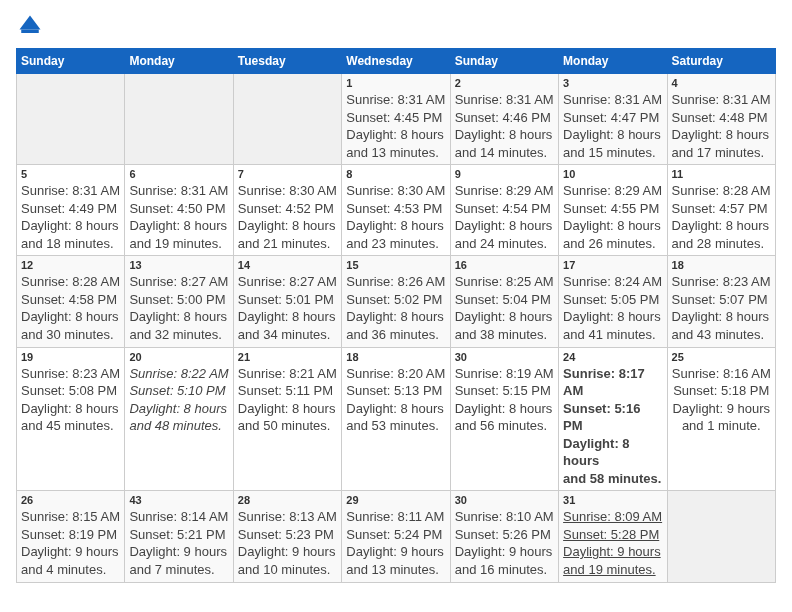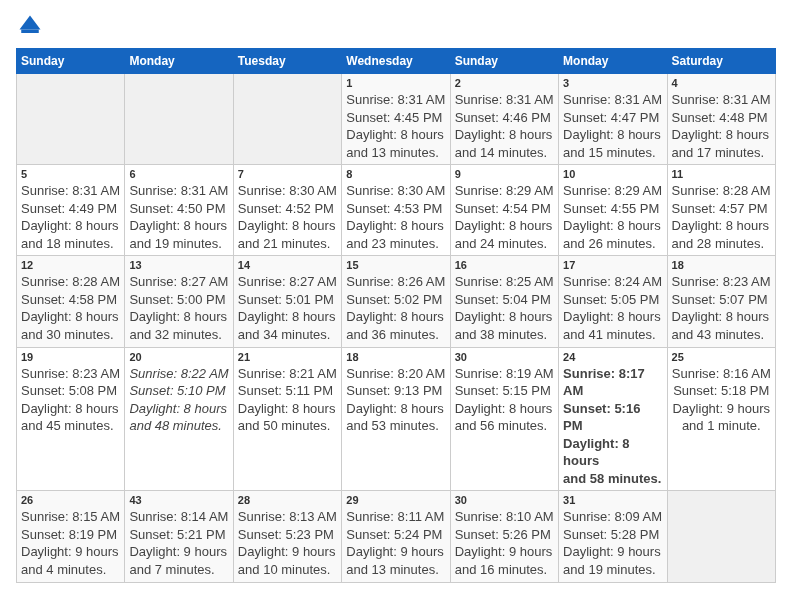--- a/index.html
+++ b/index.html
@@ -291,21 +291,21 @@
           <td>
             <span class="day-number">21</span>
             <div class="day-info" style="white-space: pre-line;">Sunrise: 8:21 AM
 Sunset: 5:11 PM
 Daylight: 8 hours
 and 50 minutes.</div>
           </td>
           <td>
             <span class="day-number">18</span>
             <div class="day-info" style="white-space: pre-line;">Sunrise: 8:20 AM
-Sunset: 9:13 PM
+Sunset: 5:13 PM
 Daylight: 8 hours
 and 53 minutes.</div>
           </td>
           <td>
             <span class="day-number">30</span>
             <div class="day-info" style="white-space: pre-line;">Sunrise: 8:19 AM
 Sunset: 5:15 PM
 Daylight: 8 hours
 and 56 minutes.</div>
           </td>
@@ -355,21 +355,21 @@
           </td>
           <td>
             <span class="day-number">30</span>
             <div class="day-info" style="white-space: pre-line;">Sunrise: 8:10 AM
 Sunset: 5:26 PM
 Daylight: 9 hours
 and 16 minutes.</div>
           </td>
           <td>
             <span class="day-number">31</span>
-            <div class="day-info" style="white-space: pre-line;">Sunrise: 8:09 AM
+            <div class="day-info" style="white-space: pre-line; text-decoration: underline;">Sunrise: 8:09 AM
 Sunset: 5:28 PM
 Daylight: 9 hours
 and 19 minutes.</div>
           </td>
           <td class="empty-cell"></td>
         </tr>
       </tbody>
   </table>
 </div>
 

